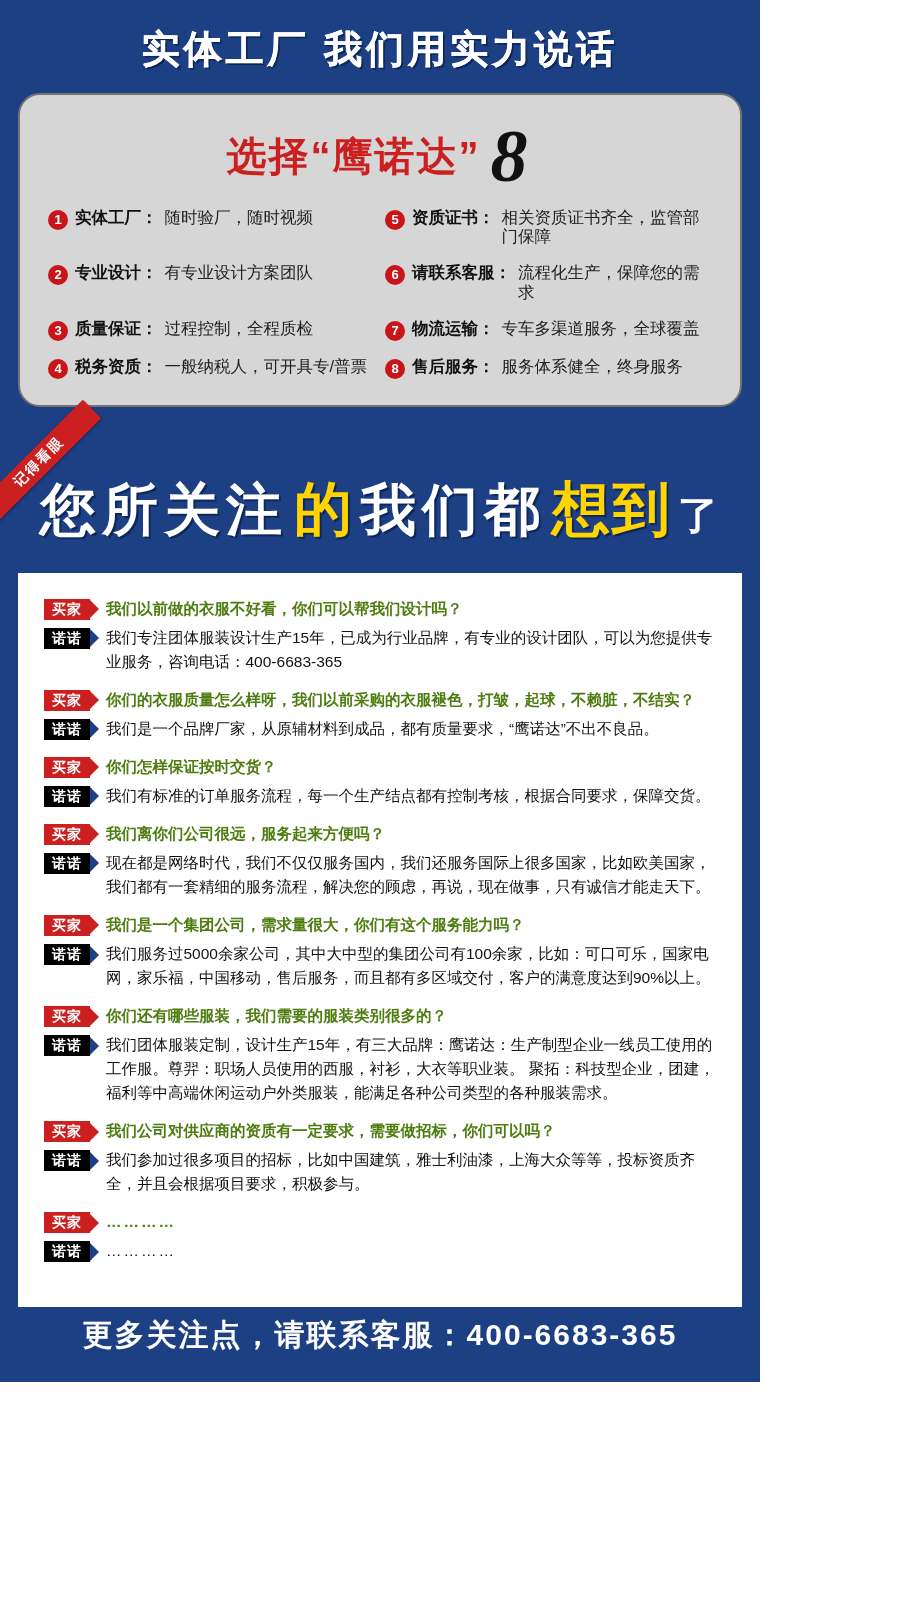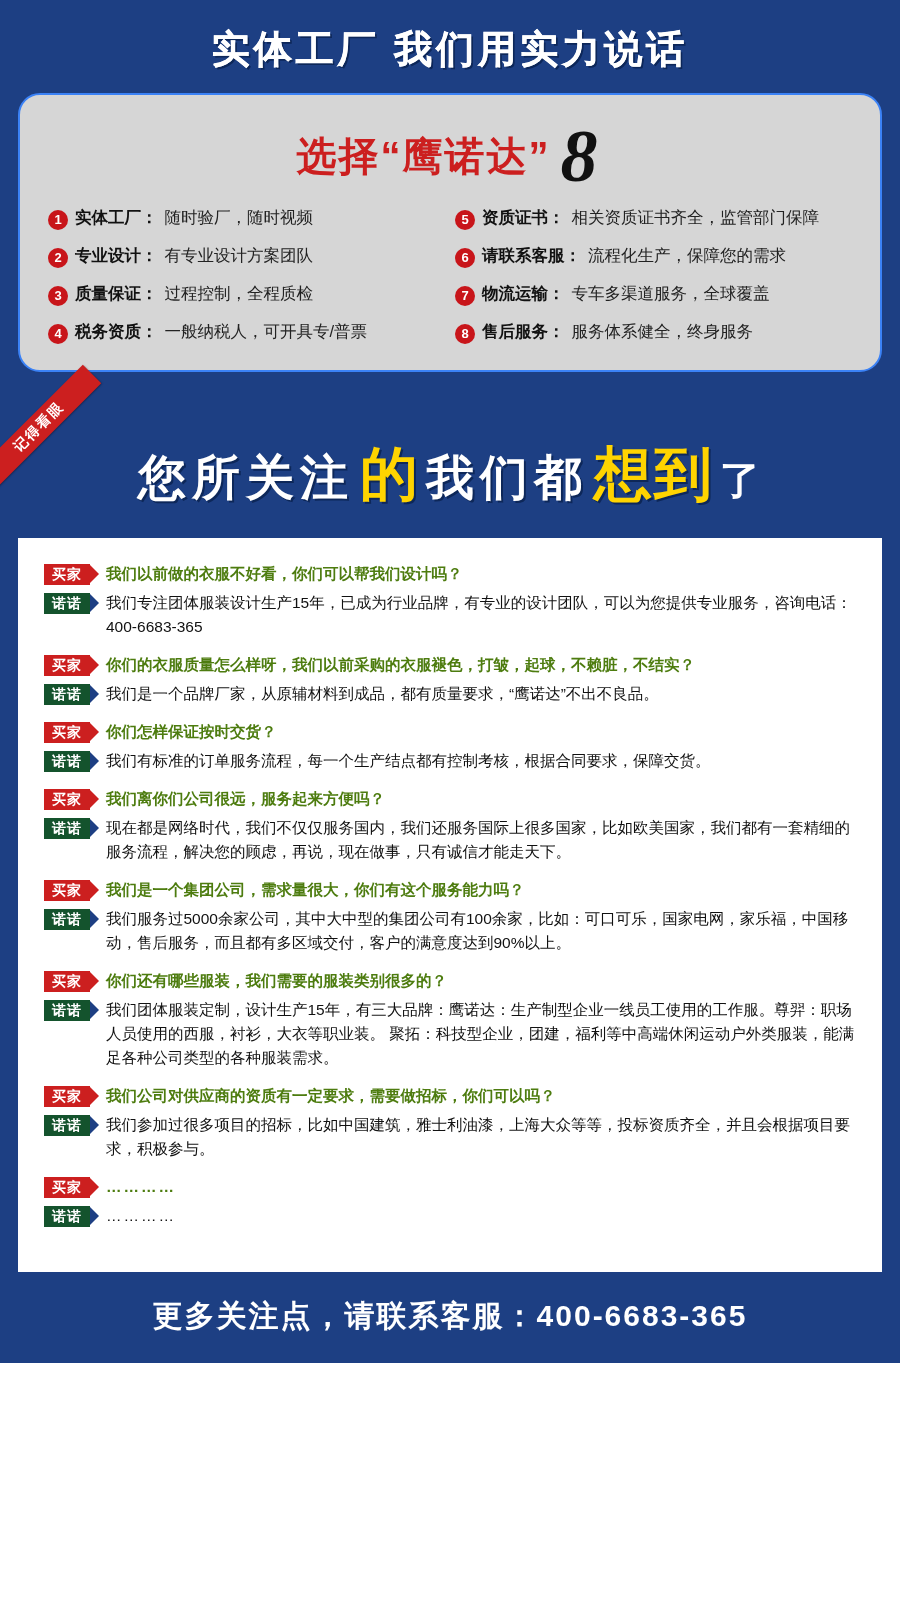--- a/index.html
+++ b/index.html
@@ -2,21 +2,21 @@
 <html><head>
 <meta charset="utf-8">
 <style>
   * { box-sizing: border-box; margin: 0; padding: 0; }
   html, body {
     width: 900px;
     font-family: "Liberation Sans", "DejaVu Sans", sans-serif;
     background: #ffffff;
   }
   .page {
-    width: 900px;
+    width: 760px;
     min-height: 1603px;
     position: relative;
     background: #ffffff;
   }
 
   
   .top-section {
     background: #1d3f83;
     padding: 18px 18px 24px 18px;
     position: relative;
@@ -26,21 +26,21 @@
     color: #ffffff;
     font-size: 38px;
     font-weight: bold;
     letter-spacing: 4px;
     padding: 6px 0 18px 0;
     text-shadow: 2px 2px 0 #0d2759;
     -webkit-text-stroke: 0.5px #ffffff;
   }
   .reasons-card {
     background: #d6d6d6;
-    border: 2px solid #3b82f6;
+    border: 2px solid #737373;
     border-radius: 22px;
     padding: 22px 28px 26px 28px;
   }
   .reasons-headline {
     display: flex;
     align-items: center;
     justify-content: center;
     gap: 4px;
     padding: 6px 0 18px 0;
     white-space: nowrap;
@@ -125,21 +125,21 @@
   .faq-headline {
     display: flex;
     align-items: baseline;
     justify-content: center;
     gap: 6px;
     padding: 30px 0 24px 0;
     white-space: nowrap;
   }
   .fh-white {
     color: #ffffff;
-    font-size: 48px;
+    font-size: 56px;
     font-weight: bold;
     letter-spacing: 6px;
     text-shadow: 2px 2px 0 #0d2759;
   }
   .fh-yellow {
     color: #ffd400;
     font-size: 58px;
     font-weight: bold;
     letter-spacing: 2px;
     text-shadow: 2px 2px 0 #0d2759;
@@ -181,21 +181,21 @@
     right: -9px;
     top: 50%;
     transform: translateY(-50%);
     border-top: 9px solid transparent;
     border-bottom: 9px solid transparent;
     border-left: 9px solid currentColor;
   }
   .tag-buyer { background: #cc1f1f; color: #cc1f1f; }
   .tag-buyer span { color: #ffffff; margin-top: 40px; }
   .tag-buyer::after { border-left-color: #cc1f1f; }
-  .tag-seller { background: #14532d; color: #1d3f83; }
+  .tag-seller { background: #000000; color: #1d3f83; }
   .tag-seller span { color: #ffffff; }
   .tag-seller::after { border-left-color: #1d3f83; }
 
   .qa-text {
     flex: 1 1 auto;
     font-size: 15.5px;
     line-height: 1.55;
     padding-left: 8px;
   }
   .q-text { color: #4d7c0f; font-weight: bold; }
@@ -203,21 +203,21 @@
   .dots { letter-spacing: 2px; }
 
   
   .footer {
     background: #1d3f83;
     text-align: center;
     color: #ffffff;
     font-size: 30px;
     font-weight: bold;
     letter-spacing: 2px;
-    padding: 24px 0 26px 0;
+    padding: 8px 0 26px 0;
   }
 </style>
 </head>
 <body>
 
 <div class="page">
 
   <div class="top-section">
     <div class="top-title">实体工厂 我们用实力说话</div>
 

